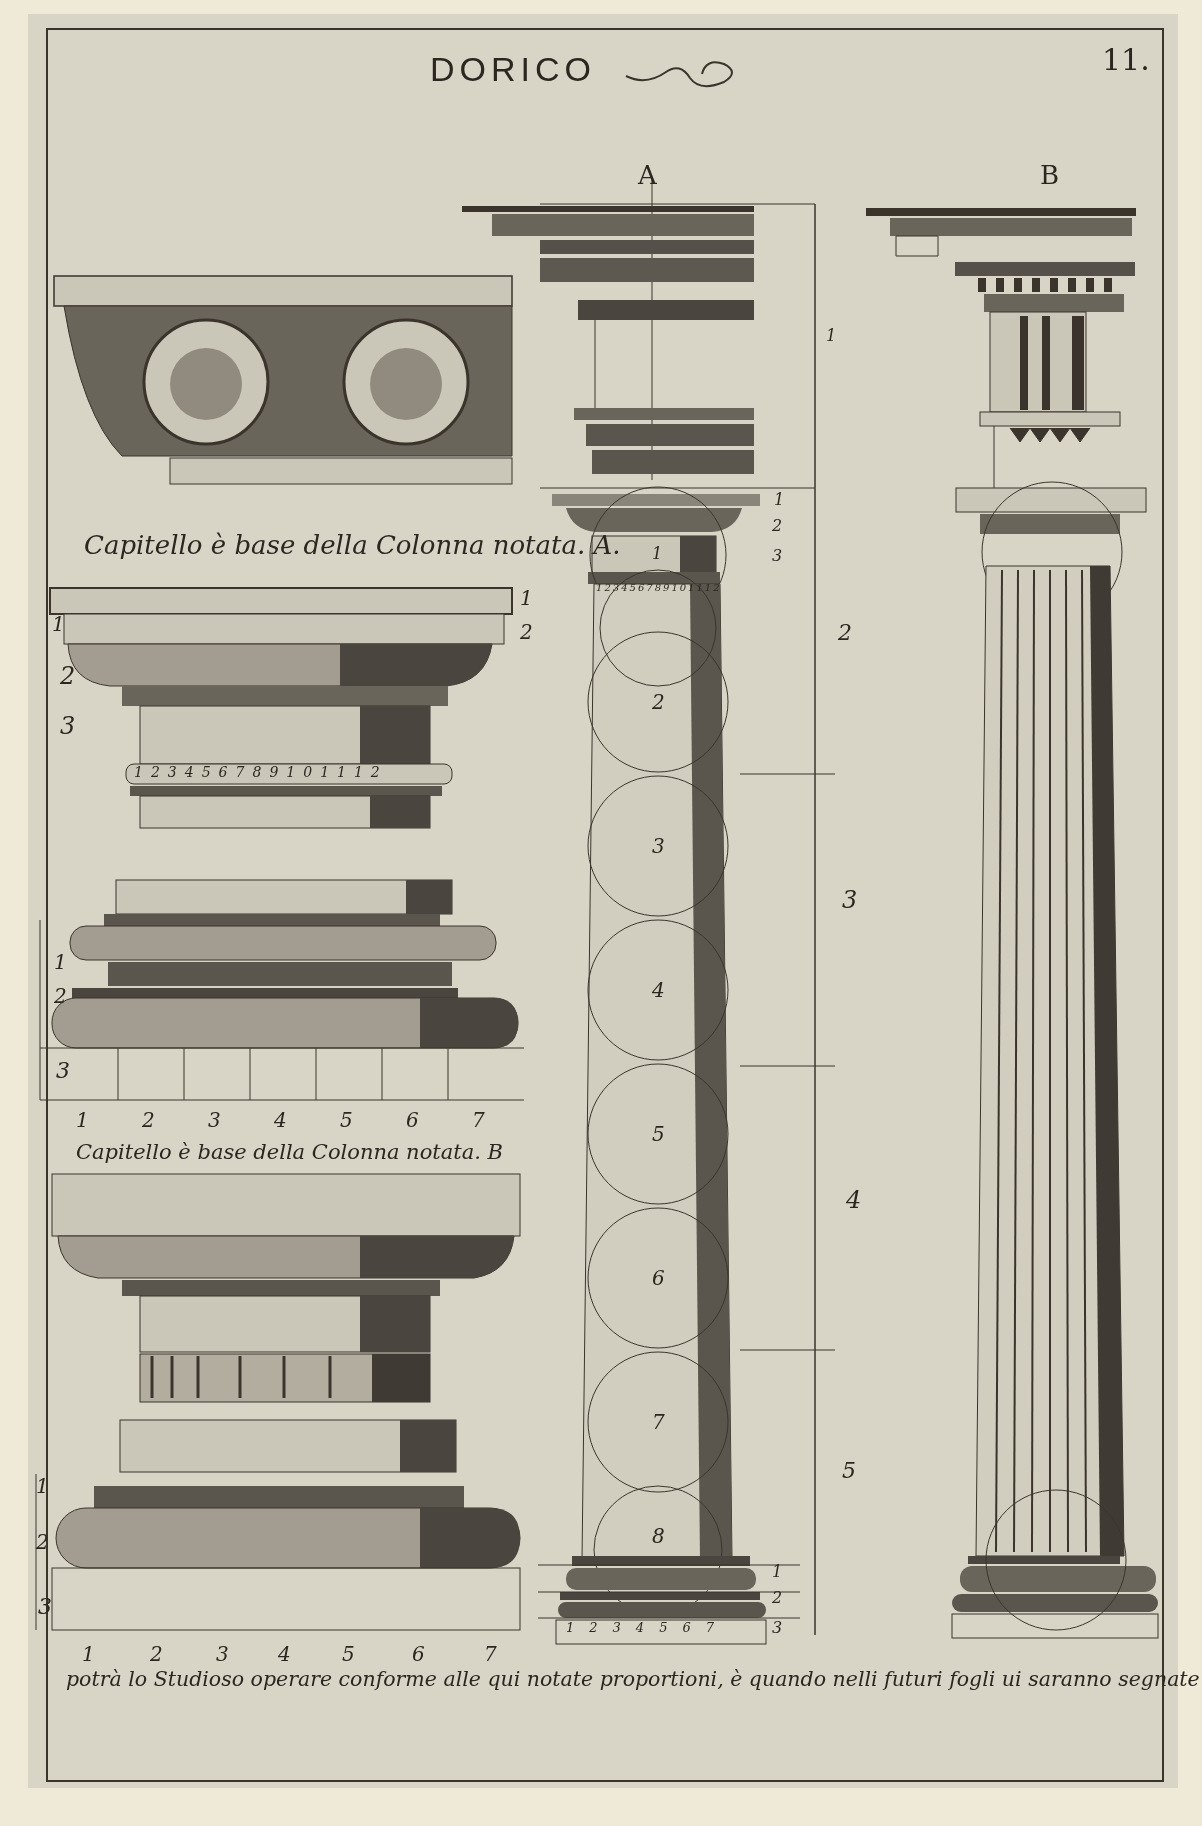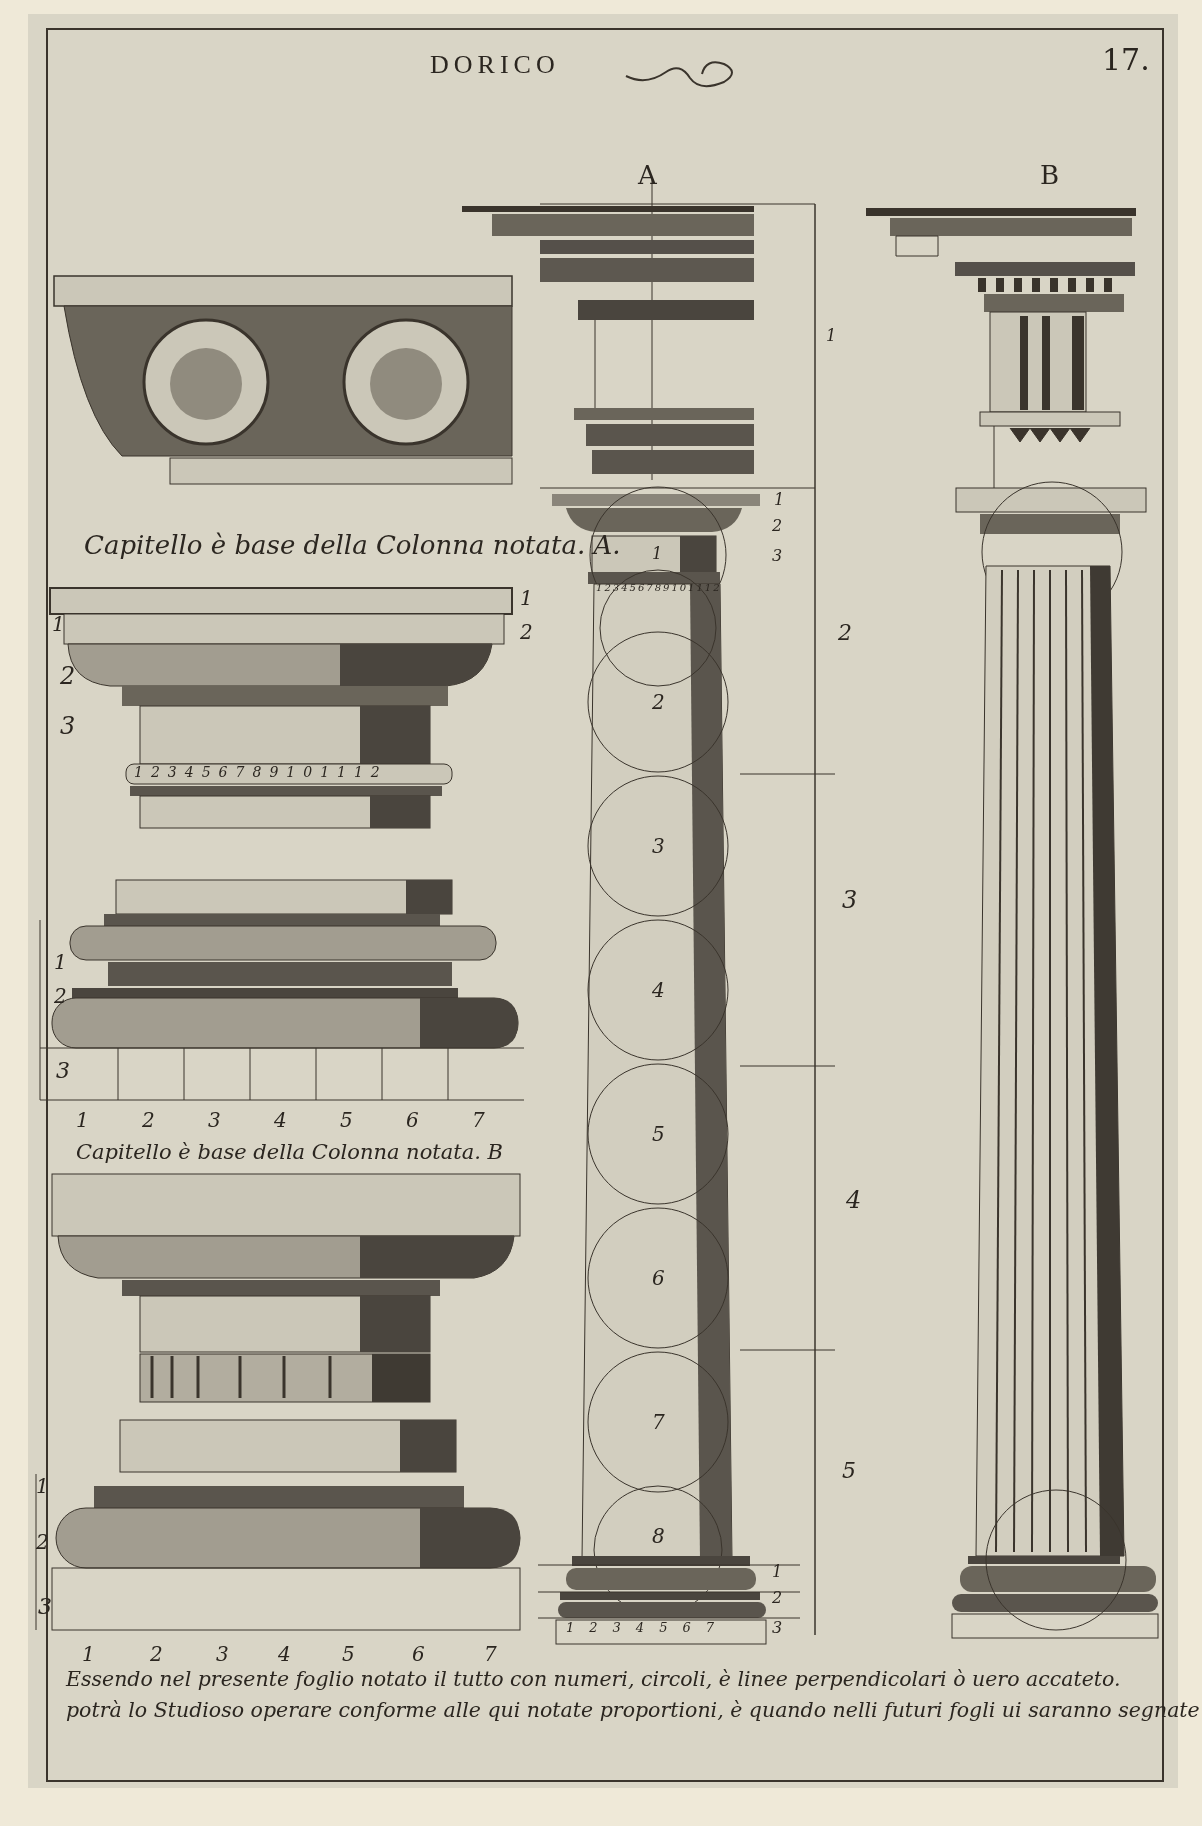--- a/index.html
+++ b/index.html
@@ -1,20 +1,20 @@
 <!DOCTYPE html>
 <html><head>
 <meta charset="utf-8">
 <style>
   html,body{margin:0;padding:0;}
   body{width:1202px;height:1826px;background:#efe9d8;position:relative;overflow:hidden;font-family:"DejaVu Serif",serif;color:#2b2620;}
   .plate{position:absolute;left:28px;top:14px;width:1150px;height:1774px;background:#d9d5c6;}
   .frame{position:absolute;left:46px;top:28px;width:1118px;height:1754px;border:2px solid #3a342c;box-sizing:border-box;}
   .t{position:absolute;white-space:nowrap;}
-  .title{left:430px;top:50px;font-size:26px;letter-spacing:5px;font-family:Liberation Serif, serif;}
+  .title{left:430px;top:50px;font-size:34px;letter-spacing:5px;font-family:Liberation Sans, sans-serif;}
   .pagenum{left:1102px;top:42px;font-size:30px;}
   .colA{left:638px;top:160px;font-size:26px;}
   .colB{left:1040px;top:160px;font-size:26px;}
   .cap{font-family:"DejaVu Serif",serif;font-style:italic;}
   .capA{left:84px;top:530px;font-size:26px;}
   .capB{left:76px;top:1140px;font-size:21px;}
   .n{position:absolute;font-size:20px;font-style:italic;}
   .para{position:absolute;left:66px;top:1664px;font-size:20.5px;font-style:italic;line-height:31px;white-space:nowrap;}
   svg{position:absolute;left:0;top:0;}
   .ln{stroke:#3a342c;fill:none;}
@@ -180,21 +180,21 @@
   <rect x="94" y="1486" width="370" height="22" fill="#5a554d"></rect>
   <rect x="56" y="1508" width="464" height="60" rx="30" fill="#a29d90" stroke="#3a342c"></rect>
   <path d="M420 1508 h70 q30 0 30 30 q0 30 -30 30 h-70z" fill="#4a453e"></path>
   <g class="ln">
     <rect x="52" y="1568" width="468" height="62"></rect>
     <line x1="36" y1="1474" x2="36" y2="1630"></line>
   </g>
 </svg>
 
 <div class="t title">DORICO</div>
-<div class="t pagenum">17.</div>
+<div class="t pagenum">11.</div>
 <div class="t colA">A</div>
 <div class="t colB">B</div>
 
 <div class="t cap capA">Capitello è base della Colonna notata. A.</div>
 <div class="t cap capB">Capitello è base della Colonna notata. B</div>
 
 <div class="n" style="left:52px;top:612px">1</div>
 <div class="n" style="left:60px;top:662px;font-size:24px">2</div>
 <div class="n" style="left:60px;top:712px;font-size:24px">3</div>
 <div class="n" style="left:520px;top:586px">1</div>
@@ -247,15 +247,14 @@
 
 <div class="n" style="left:566px;top:1620px;font-size:13px;letter-spacing:15px"><span>1</span><span>2</span><span>3</span><span>4</span><span>5</span><span>6</span><span>7</span></div>
 
 <div class="n" style="left:826px;top:326px;font-size:16px">1</div>
 <div class="n" style="left:838px;top:620px;font-size:22px">2</div>
 <div class="n" style="left:842px;top:886px;font-size:24px">3</div>
 <div class="n" style="left:846px;top:1186px;font-size:24px">4</div>
 <div class="n" style="left:842px;top:1458px;font-size:22px">5</div>
 
 <div class="para">
-  <div>Essendo nel presente foglio notato il tutto con numeri, circoli, è linee perpendicolari ò uero accateto.</div>
   <div>potrà lo Studioso operare conforme alle qui notate proportioni, è quando nelli futuri fogli ui saranno segnate</div>
 </div>
 
 </body></html>

